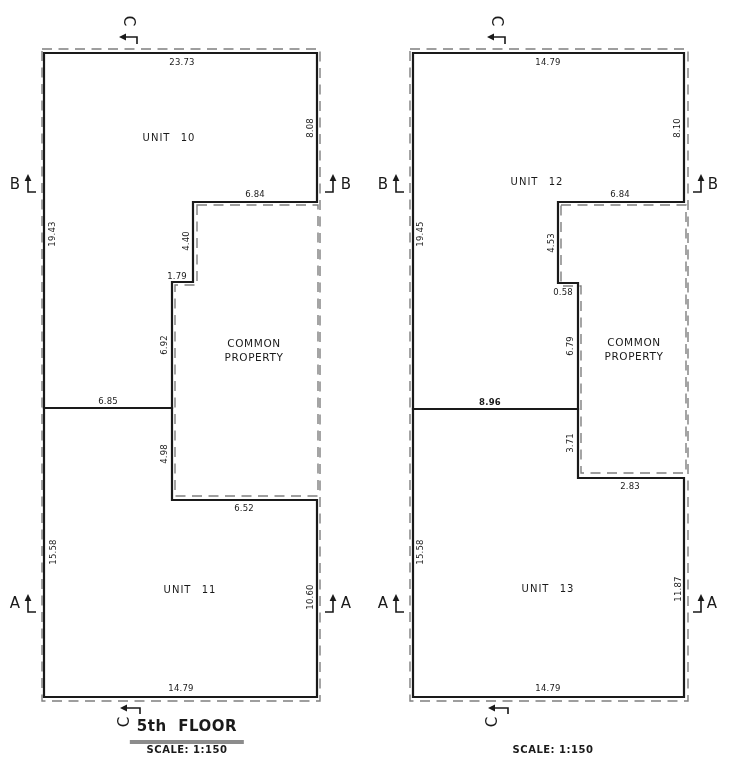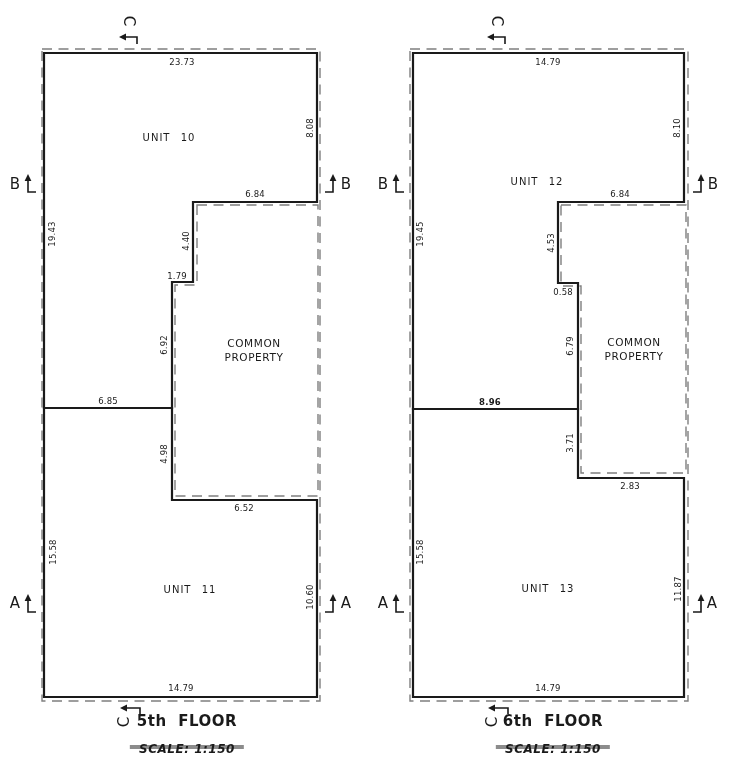--- a/index.html
+++ b/index.html
@@ -19,23 +19,23 @@
   .unit-lbl{position:absolute;transform:translate(-50%,-50%);font-size:10px;
             letter-spacing:1px;word-spacing:6px;white-space:nowrap;}
   .cp-lbl{position:absolute;transform:translate(-50%,-50%);font-size:10.5px;
           letter-spacing:0.6px;text-align:center;line-height:1.35;}
   .cp-lbl span{display:block;}
   .marker{position:absolute;transform:translate(-50%,-50%);font-size:15px;line-height:1;}
   .marker.vcw{transform:translate(-50%,-50%) rotate(90deg);}
   .marker.vccw{transform:translate(-50%,-50%) rotate(-90deg);}
   .title-block{position:absolute;transform:translate(-50%,-50%);text-align:center;}
   .floor-title{font-size:15px;font-weight:bold;letter-spacing:0.5px;word-spacing:6px;
-               border-bottom:3px double #1a1a1a;padding:0 7px 16px 7px;white-space:nowrap;}
-  .scale-lbl{position:absolute;transform:translate(-50%,-50%);font-size:12px;font-weight:bold;
-             letter-spacing:0.5px;white-space:nowrap;font-style:italic;}
+               border-bottom:3px double #1a1a1a;padding:0 7px 6px 7px;white-space:nowrap;}
+  .scale-lbl{position:absolute;transform:translate(-50%,-50%);font-size:10px;font-weight:bold;
+             letter-spacing:0.5px;white-space:nowrap;}
 </style>
 </head>
 <body>
 
 <div class="stage">
 
   <div class="plan plan-a">
     <svg width="371" height="768" viewBox="0 0 371 768">
       <rect class="dash" x="42" y="49" width="278" height="652"></rect>
       <path class="dash" d="M197,205 H318 V496 H175 V285 H197 Z"></path>
@@ -156,19 +156,16 @@
       <span>PROPERTY</span>
     </div>
 
     <div class="marker vcw" style="left:128px;top:21px;">C</div>
     <div class="marker" style="left:15px;top:184px;">B</div>
     <div class="marker" style="left:345px;top:184px;">B</div>
     <div class="marker" style="left:15px;top:603px;">A</div>
     <div class="marker" style="left:344px;top:603px;">A</div>
     <div class="marker vccw" style="left:124px;top:722px;">C</div>
 
-    <div class="title-block" style="left:185px;top:730px;">
-      <div class="floor-title">6th FLOOR</div>
-    </div>
     <div class="scale-lbl" style="left:185px;top:749px;">SCALE: 1:150</div>
   </div>
 
 </div>
 
 </body></html>

